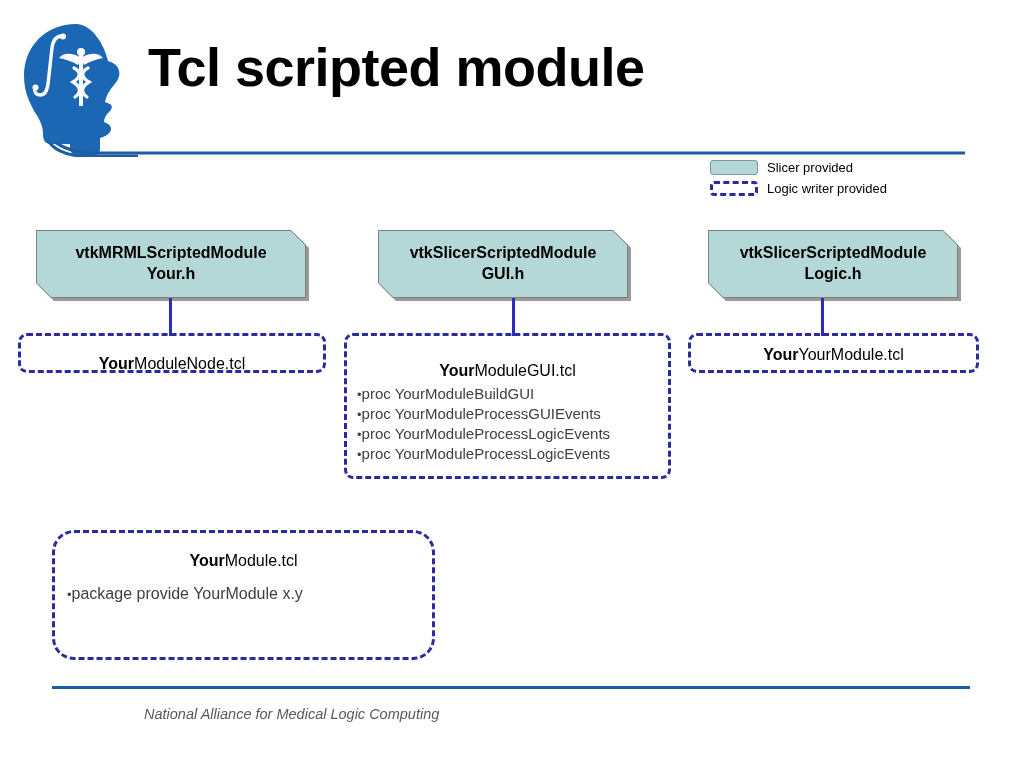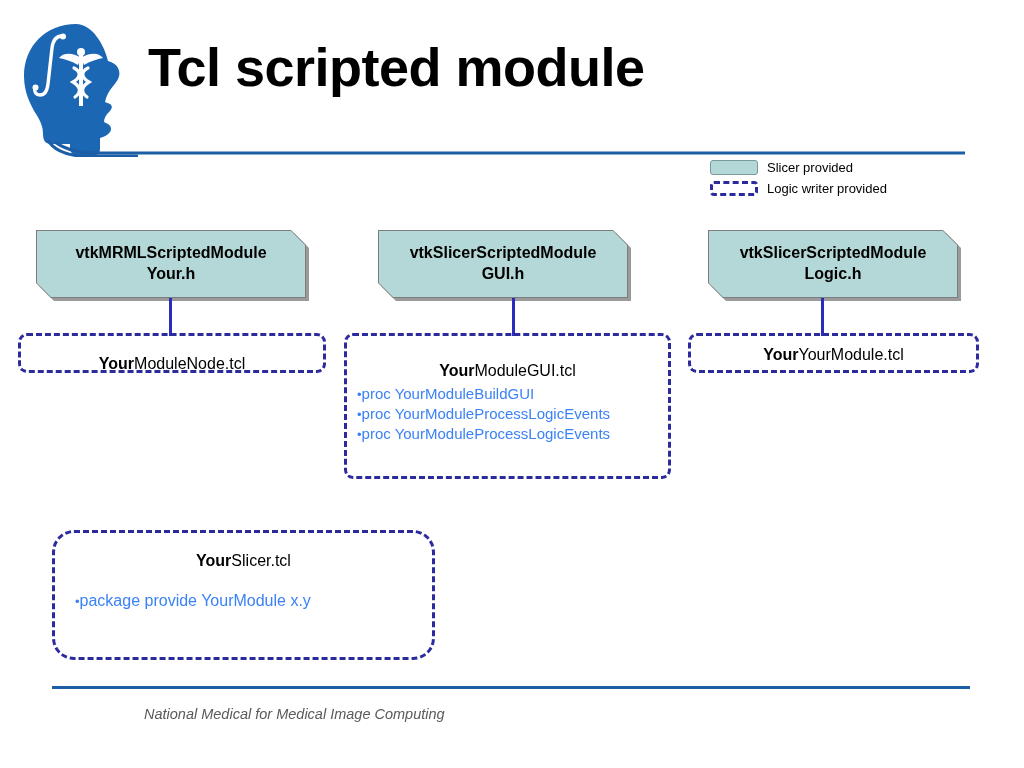--- a/index.html
+++ b/index.html
@@ -141,21 +141,21 @@
   .box-title {
     text-align: center;
     font-size: 16px;
     color: #000000;
     line-height: 1.25;
   }
   .box-title b { font-weight: bold; }
   .bullet-line {
     font-size: 15px;
     line-height: 1.30;
-    color: #3b82f6;
+    color: #404040;
     white-space: nowrap;
   }
   .bullet-line .dot { font-size: 13px; }
 
   
   #footer-rule {
     position: absolute;
     left: 52px;
     top: 686px;
     width: 918px;
@@ -267,20 +267,21 @@
     </div>
   </div>
 </div>
 <div class="connector" style="left:512px; top:298px; height:38px;"></div>
 <div class="dashed-box" style="left:344px; top:333px; width:327px; height:146px;">
   <div class="box-title" style="margin-top:25px;">
     <b>Your</b><span>ModuleGUI.tcl</span>
   </div>
   <div style="margin-top:3px; padding-left:10px;">
     <div class="bullet-line"><span class="dot">•</span><span>proc YourModuleBuildGUI</span></div>
+    <div class="bullet-line"><span class="dot">•</span><span>proc YourModuleProcessGUIEvents</span></div>
     <div class="bullet-line"><span class="dot">•</span><span>proc YourModuleProcessLogicEvents</span></div>
     <div class="bullet-line"><span class="dot">•</span><span>proc YourModuleProcessLogicEvents</span></div>
   </div>
 </div>
 
 <div class="oct-wrap" style="left:708px; top:230px; width:250px; height:68px;">
   <div class="oct-shadow"></div>
   <div class="oct-border"></div>
   <div class="oct-fill">
     <div>
@@ -291,23 +292,23 @@
 </div>
 <div class="connector" style="left:821px; top:298px; height:38px;"></div>
 <div class="dashed-box" style="left:688px; top:333px; width:291px; height:40px;">
   <div class="box-title" style="margin-top:9px;">
     <b>Your</b><span>YourModule.tcl</span>
   </div>
 </div>
 
 <div class="dashed-box big-radius" style="left:52px; top:530px; width:383px; height:130px;">
   <div class="box-title" style="margin-top:18px;">
-    <b>Your</b><span>Slicer.tcl</span>
-  </div>
-  <div style="margin-top:20px; padding-left:20px;">
+    <b>Your</b><span>Module.tcl</span>
+  </div>
+  <div style="margin-top:13px; padding-left:12px;">
     <div class="bullet-line" style="font-size:16px;"><span class="dot">•</span><span>package provide YourModule x.y</span></div>
   </div>
 </div>
 
 <div id="footer-rule"></div>
 <div id="footer-text">
-  <div>National Medical for Medical Image Computing</div>
+  <div>National Alliance for Medical Logic Computing</div>
 </div>
 
 </body></html>

